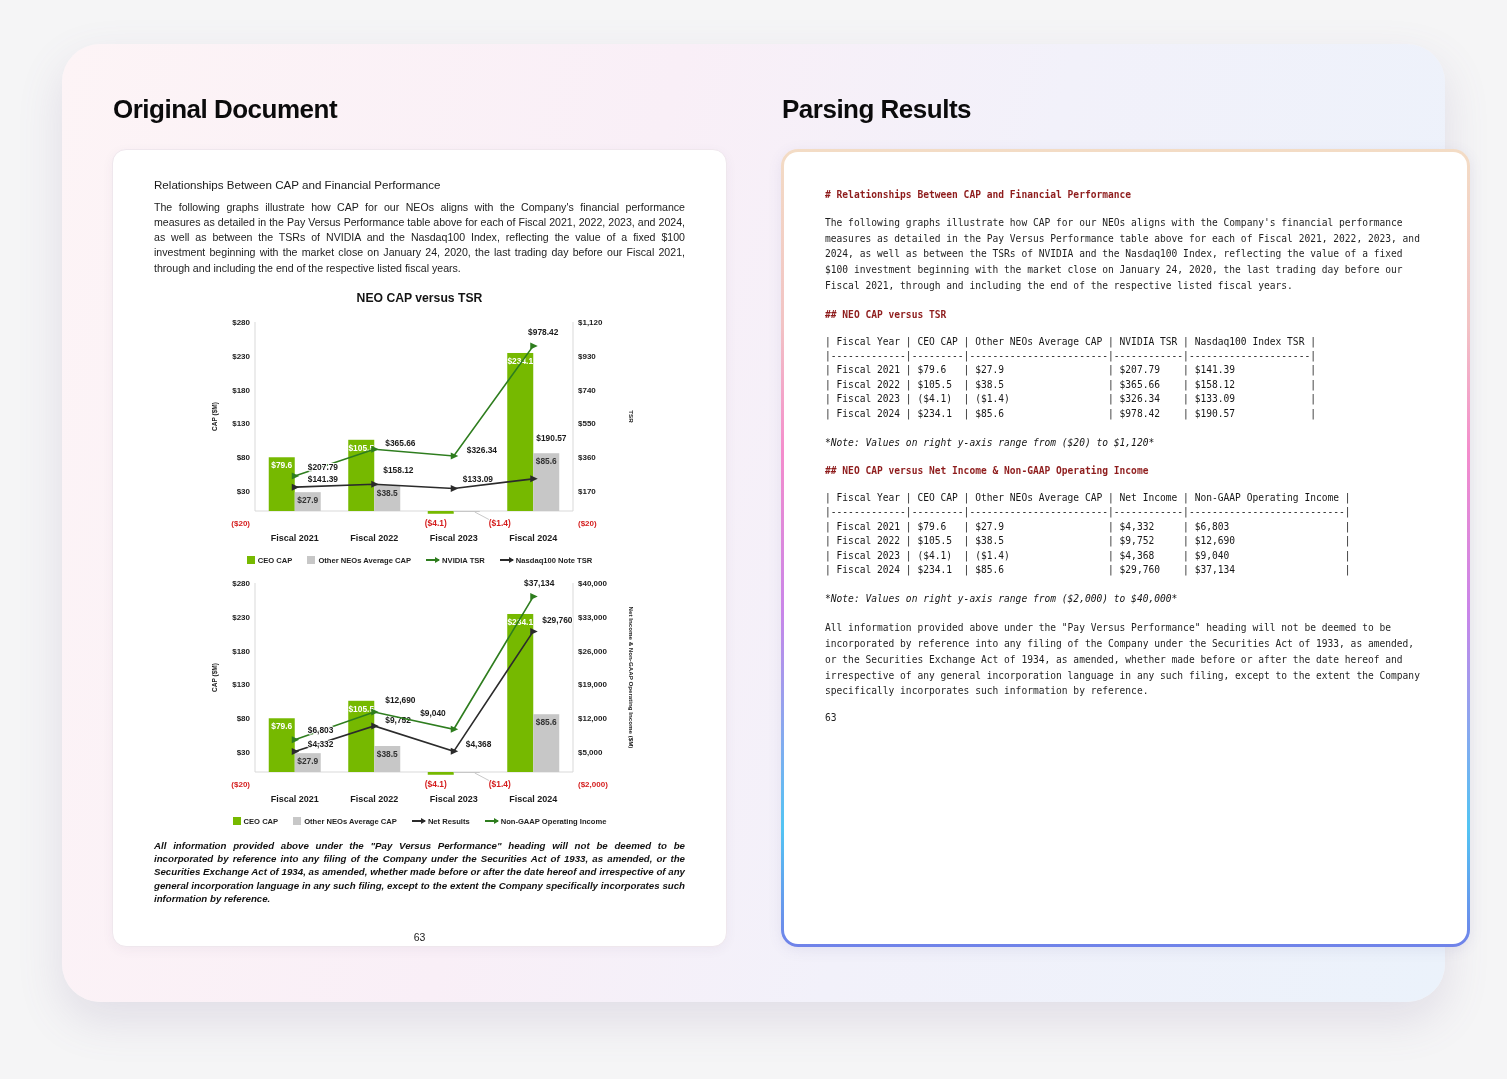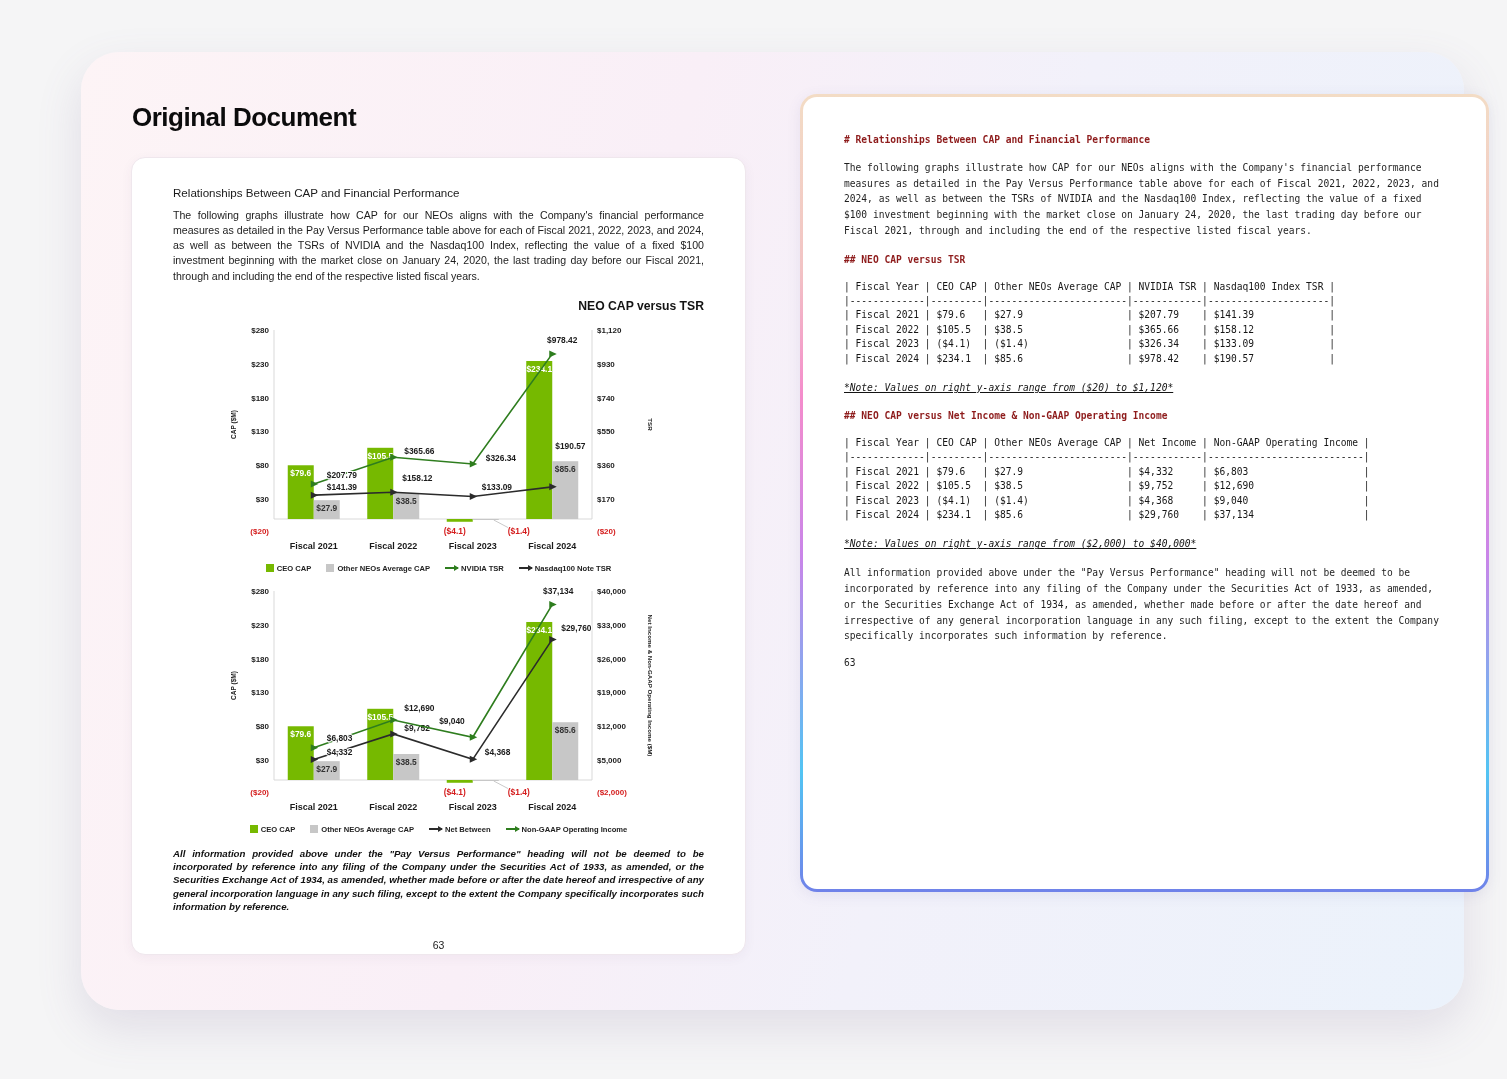--- a/index.html
+++ b/index.html
@@ -1,36 +1,36 @@
 <!DOCTYPE html>
 <html><head>
 <meta charset="utf-8">
 <style>
   * { margin:0; padding:0; box-sizing:border-box; }
   html,body { width:1507px; height:1079px; background:#f5f5f6; font-family:"Liberation Sans", sans-serif; }
   .stage { position:relative; width:1507px; height:1079px; }
   .card {
-    position:absolute; left:62px; top:52px; width:1383px; height:958px;
+    position:absolute; left:62px; top:44px; width:1383px; height:958px;
     border-radius:38px;
     background:linear-gradient(105deg,#fdf4f6 0%,#f9eff7 38%,#f2f1fa 62%,#ebf2fb 100%);
     box-shadow:0 18px 45px rgba(120,100,150,.16);
     padding:42px 50px 0 50px;
-    display:flex; gap:54px;margin-left:19px;
+    display:flex; gap:54px;
   }
   .col { width:615px; }
   .col h2 { font-size:26px; font-weight:700; color:#0b0b0c; letter-spacing:-.5px; margin:8px 0 24px 1px; }
   
   .doc-panel {
     width:615px; height:798px; background:#fff; border-radius:14px;
     border:1px solid #efe7ed; box-shadow:0 3px 12px rgba(80,60,90,.05);
     padding:28px 41px 14px 41px; color:#1a1a1a;
   }
   .doc-heading { font-size:11.6px; font-weight:400; margin-bottom:9px; }
   .doc-body { font-size:10.6px; line-height:1.43; text-align:justify; font-weight:500; color:#1c1c1c; }
-  .chart-title { text-align:right; font-size:12.2px; font-weight:700; margin:15px 0 1px 0; color:#141414; }
+  .chart-title { text-align:center; font-size:12.2px; font-weight:700; margin:15px 0 1px 0; color:#141414; }
   svg.chart { display:block; margin:0 auto; }
   svg text { font-family:"Liberation Sans", sans-serif; }
   .legend { display:flex; justify-content:center; align-items:center; gap:15px; margin:-2px 0 2px 0; }
   .legend-item { display:flex; align-items:center; gap:3px; font-size:7.6px; font-weight:700; color:#222; }
   .sw-bar { width:8px; height:8px; display:inline-block; }
   .sw-line { width:13px; height:2.5px; display:inline-block; position:relative; }
   .sw-line:after { content:""; position:absolute; right:-1px; top:-2px; border-left:5px solid; border-left-color:inherit; border-top:3.5px solid transparent; border-bottom:3.5px solid transparent; }
   .doc-footnote { font-size:9.7px; font-style:italic; font-weight:600; text-align:justify; line-height:1.38; margin-top:13px; color:#101010; }
   .doc-pagenum { text-align:center; font-size:10.5px; font-weight:500; margin-top:25px; color:#222; }
   
@@ -41,21 +41,21 @@
   }
   .result-panel {
     width:100%; height:100%; background:#fff; border-radius:14px;
     padding:37px 41px; overflow:hidden;
     font-family:"DejaVu Sans Mono", monospace; font-size:9.6px; color:#1e1e1e;
   }
   .md-h1,.md-h2 { color:#8e1c1c; font-weight:700; margin:0 0 15px 0; white-space:pre; }
   .md-h2 { margin-top:15px; }
   pre.md-p { font-family:inherit; font-size:inherit; white-space:pre-wrap; line-height:15.7px; margin:0 0 13px 0; color:#1e1e1e; }
   pre.md-table { font-family:inherit; font-size:inherit; white-space:pre; line-height:14.4px; margin:0 0 14px 0; color:#161616; }
-  pre.md-note { font-family:inherit; font-size:inherit; font-style:italic; white-space:pre; line-height:15px; margin:0 0 14px 0; color:#141414;text-decoration:underline; }
+  pre.md-note { font-family:inherit; font-size:inherit; font-style:italic; white-space:pre; line-height:15px; margin:0 0 14px 0; color:#141414; }
   .md-pagenum { margin-top:10px; }
 </style>
 </head>
 <body>
 
 <div class="stage">
   <div class="card">
 
     <section class="col">
       <h2>Original Document</h2>
@@ -203,34 +203,35 @@
             <span class="legend-item">
               <span class="sw-bar" style="background: rgb(118, 185, 0); border-left-color: rgb(118, 185, 0);"></span>
               <span>CEO CAP</span>
             </span>
             <span class="legend-item">
               <span class="sw-bar" style="background: rgb(199, 199, 199); border-left-color: rgb(199, 199, 199);"></span>
               <span>Other NEOs Average CAP</span>
             </span>
             <span class="legend-item">
               <span class="sw-line" style="background: rgb(43, 43, 43); border-left-color: rgb(43, 43, 43);"></span>
-              <span>Net Between</span>
+              <span>Net Results</span>
             </span>
             <span class="legend-item">
               <span class="sw-line" style="background: rgb(46, 125, 30); border-left-color: rgb(46, 125, 30);"></span>
               <span>Non-GAAP Operating Income</span>
             </span>
           </div>
 
         <p class="doc-footnote">All information provided above under the "Pay Versus Performance" heading will not be deemed to be incorporated by reference into any filing of the Company under the Securities Act of 1933, as amended, or the Securities Exchange Act of 1934, as amended, whether made before or after the date hereof and irrespective of any general incorporation language in any such filing, except to the extent the Company specifically incorporates such information by reference.</p>
         <div class="doc-pagenum">63</div>
       </div>
     </section>
 
     <section class="col">
+      <h2>Parsing Results</h2>
       <div class="result-frame">
         <div class="result-panel">
           <div class="md-h1"># Relationships Between CAP and Financial Performance</div>
           <pre class="md-p">The following graphs illustrate how CAP for our NEOs aligns with the Company's financial performance measures as detailed in the Pay Versus Performance table above for each of Fiscal 2021, 2022, 2023, and 2024, as well as between the TSRs of NVIDIA and the Nasdaq100 Index, reflecting the value of a fixed $100 investment beginning with the market close on January 24, 2020, the last trading day before our Fiscal 2021, through and including the end of the respective listed fiscal years.</pre>
           <div class="md-h2">## NEO CAP versus TSR</div>
           <pre class="md-table" id="table0">| Fiscal Year | CEO CAP | Other NEOs Average CAP | NVIDIA TSR | Nasdaq100 Index TSR |
 |-------------|---------|------------------------|------------|---------------------|
 | Fiscal 2021 | $79.6   | $27.9                  | $207.79    | $141.39             |
 | Fiscal 2022 | $105.5  | $38.5                  | $365.66    | $158.12             |
 | Fiscal 2023 | ($4.1)  | ($1.4)                 | $326.34    | $133.09             |

